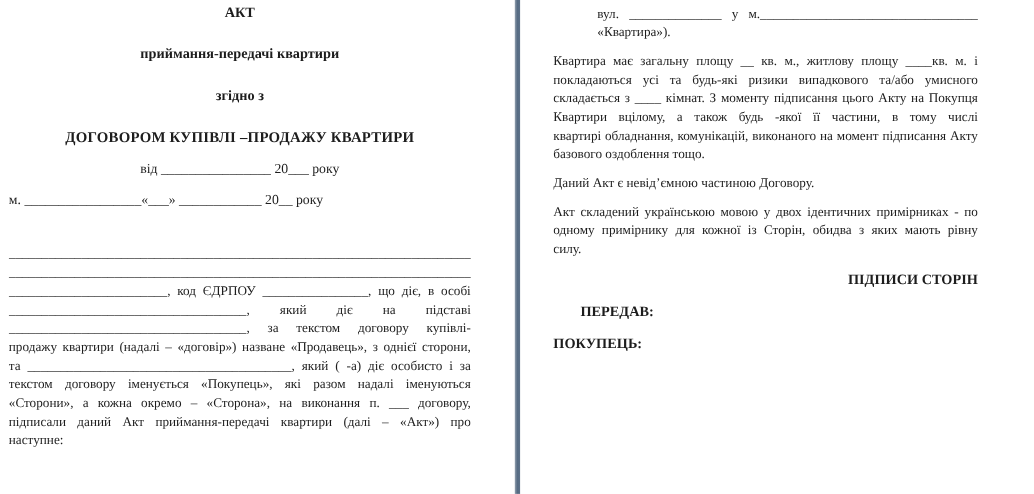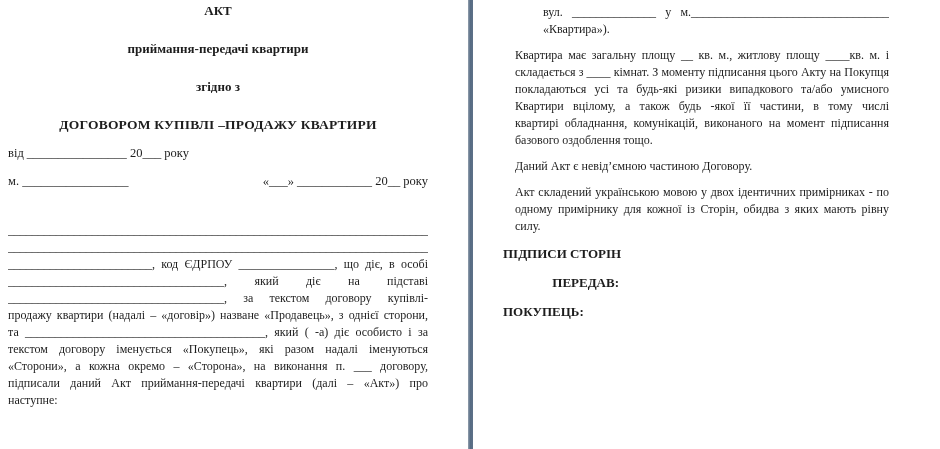--- a/index.html
+++ b/index.html
@@ -16,38 +16,38 @@
   .divider {
     width: 5px; height: 449px;
     background: linear-gradient(90deg, #93a0ae 0%, #566b83 45%, #5d7188 100%);
   }
   .p2 { width: 419px; padding: 4px 3px 0 30px; }
 
   
   .hc { text-align: center; font-weight: bold; font-size: 13px; line-height: 14px; margin-top: 24px; }
   .hc.first { margin-top: 0; }
   .hc.big { font-size: 13.5px; letter-spacing: 0.2px; }
-  .hreg { text-align: left; font-size: 12.5px; line-height: 14px; margin-top: 14px; }
-  .mrow { display: flex; justify-content: space-between; font-size: 12.5px; line-height: 14px; margin-top: 14px; }
+  .hreg { text-align: center; font-size: 12.5px; line-height: 14px; margin-top: 14px; }
+  .mrow { display: flex; justify-content: flex-start; font-size: 12.5px; line-height: 14px; margin-top: 14px; }
 
   
   .ln { font-size: 12px; line-height: 17px; height: 17px; overflow: hidden; }
   .j { text-align: justify; text-align-last: justify; text-justify: inter-word; }
   .us { white-space: nowrap; }
   .body1 { margin-top: 34px; }
   .indent1 { margin-left: 30px; margin-top: 8px; }
 
-  .par { margin-top: 9px; margin-left: 12px; }
+  .par { margin-top: 9px; }
   .par.first { margin-top: 0; }
   .ind2 { margin-left: 40px; }
 
-  .sig-title { text-align: left; font-weight: bold; font-size: 13px; line-height: 17px; margin-top: 10px; }
+  .sig-title { text-align: right; font-weight: bold; font-size: 13px; line-height: 17px; margin-top: 10px; }
   .sig-row { display: flex; font-weight: bold; font-size: 13px; line-height: 17px; margin-top: 12px; }
   .sig-left { flex: 1 1 auto; }
-  .sig-right { width: 116px; flex: 0 0 auto; text-align: right; }
+  .sig-right { width: 116px; flex: 0 0 auto; text-align: center; }
 </style>
 </head>
 <body>
 
 <div class="wrap">
 
   <div class="page p1">
     <div class="hc first">АКТ</div>
     <div class="hc">приймання-передачі квартири</div>
     <div class="hc">згідно з</div>
@@ -77,22 +77,22 @@
   <div class="divider"></div>
 
   <div class="page p2">
     <div class="par first ind2">
       <div class="ln j">вул. ______________ у м._________________________________ (далі –</div>
       <div class="ln">«Квартира»).</div>
     </div>
 
     <div class="par">
       <div class="ln j">Квартира має загальну площу __ кв. м., житлову площу ____кв. м. і</div>
+      <div class="ln j">покладаються усі та будь-які ризики випадкового та/або умисного ушкодження</div>
       <div class="ln j">складається з ____ кімнат. З моменту підписання цього Акту на Покупця</div>
-      <div class="ln j">покладаються усі та будь-які ризики випадкового та/або умисного ушкодження</div>
       <div class="ln j">Квартири вцілому, а також будь -якої її частини, в тому числі встановленого у</div>
       <div class="ln j">квартирі обладнання, комунікацій, виконаного на момент підписання Акту</div>
       <div class="ln">базового оздоблення тощо.</div>
     </div>
 
     <div class="par">
       <div class="ln">Даний Акт є невід’ємною частиною Договору.</div>
     </div>
 
     <div class="par">

